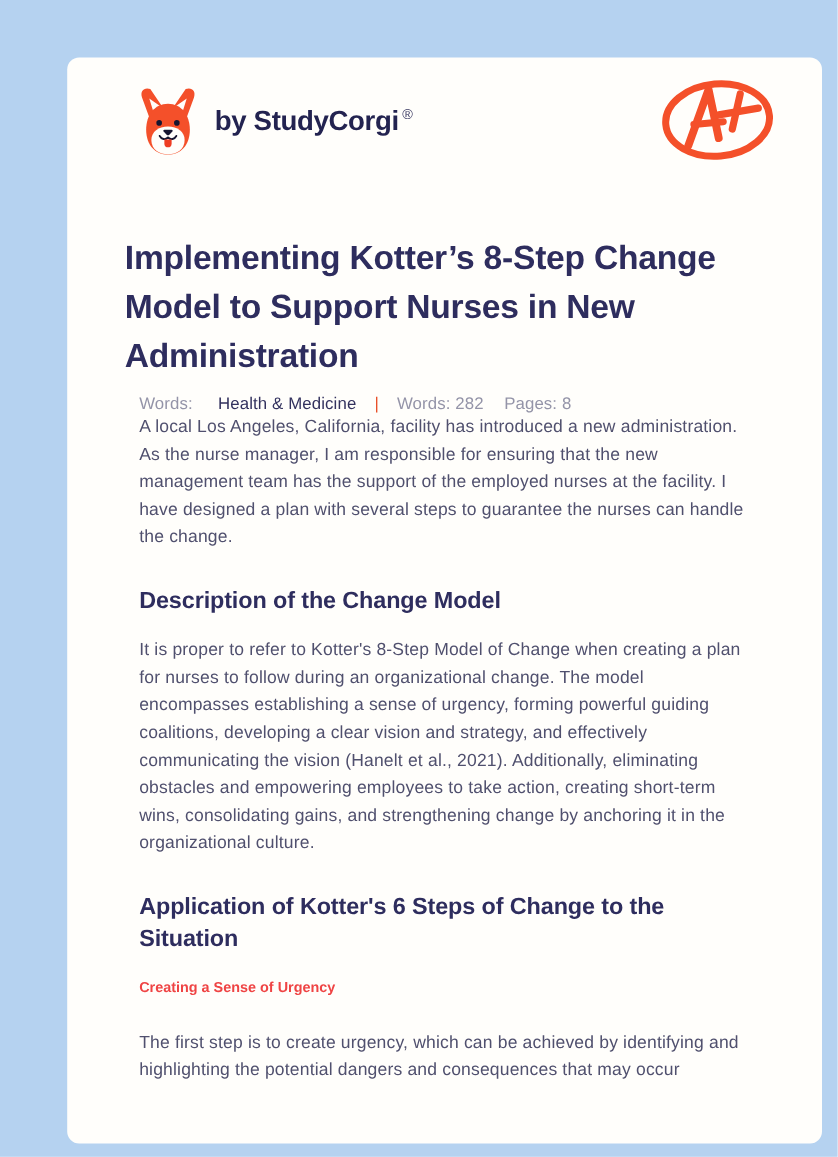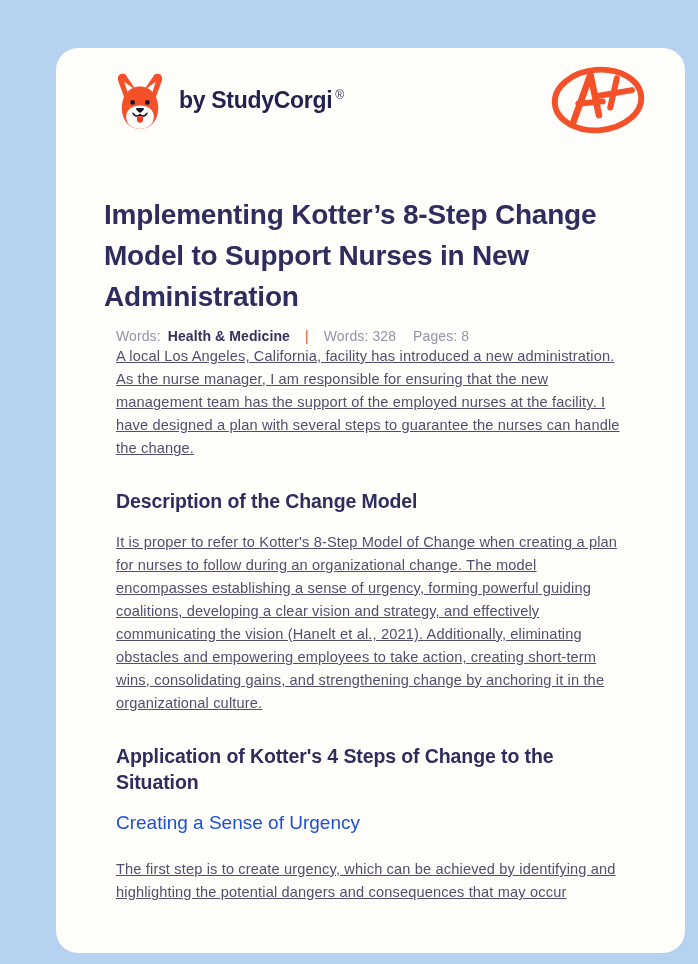--- a/index.html
+++ b/index.html
@@ -14,21 +14,21 @@
     overflow: hidden;
     position: relative;
   }
   .card {
     position: absolute;
     left: 56px;
     top: 48px;
     width: 629px;
     height: 905px;
     background: #fffefb;
-    border-radius: 22px;
+    border-radius: 10px;
     overflow: hidden;
   }
   .brand-row {
     display: flex;
     justify-content: space-between;
     align-items: flex-start;
     padding: 12px 38px 0 58px;
     height: 92px;
   }
   .brand-link {
@@ -64,54 +64,53 @@
   }
   .meta-row {
     margin: 10px 60px 0;
     font-size: 14px;
     line-height: 18px;
     color: #9494a8;
     letter-spacing: 0.1px;
   }
   .topic-link {
     color: #33325e;
-    font-weight: 700;
+    font-weight: 400;
     text-decoration: none;
     cursor: pointer;
-    margin-left: 3px;
+    margin-left: 17px;
   }
   .meta-sep {
     color: #e8502a;
     margin: 0 11px;
   }
   .meta-pages {
     margin-left: 13px;
   }
   h2.section-heading {
     margin: 28px 60px 17px;
     font-size: 19.5px;
     line-height: 26px;
     font-weight: 700;
     color: #2e2d5e;
     letter-spacing: -0.1px;
   }
   h3.sub-heading {
     margin: 16px 60px 24px;
-    font-size: 19px;
+    font-size: 12px;
     line-height: 22px;
-    font-weight: 400;
-    color: #1d4ed8;
+    font-weight: 700;
+    color: #ef4444;
   }
   p.body-text {
     margin: 0 60px;
     font-size: 14.6px;
     line-height: 23px;
     color: #50506e;
     letter-spacing: 0.15px;
-    text-decoration: underline;
   }
   .corgi-svg { display: block; }
   .aplus-svg { display: block; }
 </style>
 </head>
 <body>
 
 <div class="card">
 
   <div class="brand-row">
@@ -143,27 +142,27 @@
       </svg>
     </span>
   </div>
 
   <h1 class="doc-title">Implementing Kotter’s 8-Step Change Model to Support Nurses in New Administration</h1>
 
   <div class="meta-row">
     <span>Words:</span>
     <a class="topic-link">Health &amp; Medicine</a>
     <span class="meta-sep">|</span>
-    <span>Words: 328</span>
+    <span>Words: 282</span>
     <span class="meta-pages">Pages: 8</span>
   </div>
 
   <p class="body-text">A local Los Angeles, California, facility has introduced a new administration. As the nurse manager, I am responsible for ensuring that the new management team has the support of the employed nurses at the facility. I have designed a plan with several steps to guarantee the nurses can handle the change.</p>
 
   <h2 class="section-heading">Description of the Change Model</h2>
   <p class="body-text">It is proper to refer to Kotter's 8-Step Model of Change when creating a plan for nurses to follow during an organizational change. The model encompasses establishing a sense of urgency, forming powerful guiding coalitions, developing a clear vision and strategy, and effectively communicating the vision (Hanelt et al., 2021). Additionally, eliminating obstacles and empowering employees to take action, creating short-term wins, consolidating gains, and strengthening change by anchoring it in the organizational culture.</p>
 
-  <h2 class="section-heading">Application of Kotter's 4 Steps of Change to the Situation</h2>
+  <h2 class="section-heading">Application of Kotter's 6 Steps of Change to the Situation</h2>
 
   <h3 class="sub-heading">Creating a Sense of Urgency</h3>
   <p class="body-text">The first step is to create urgency, which can be achieved by identifying and highlighting the potential dangers and consequences that may occur</p>
 
 </div>
 
 </body></html>

